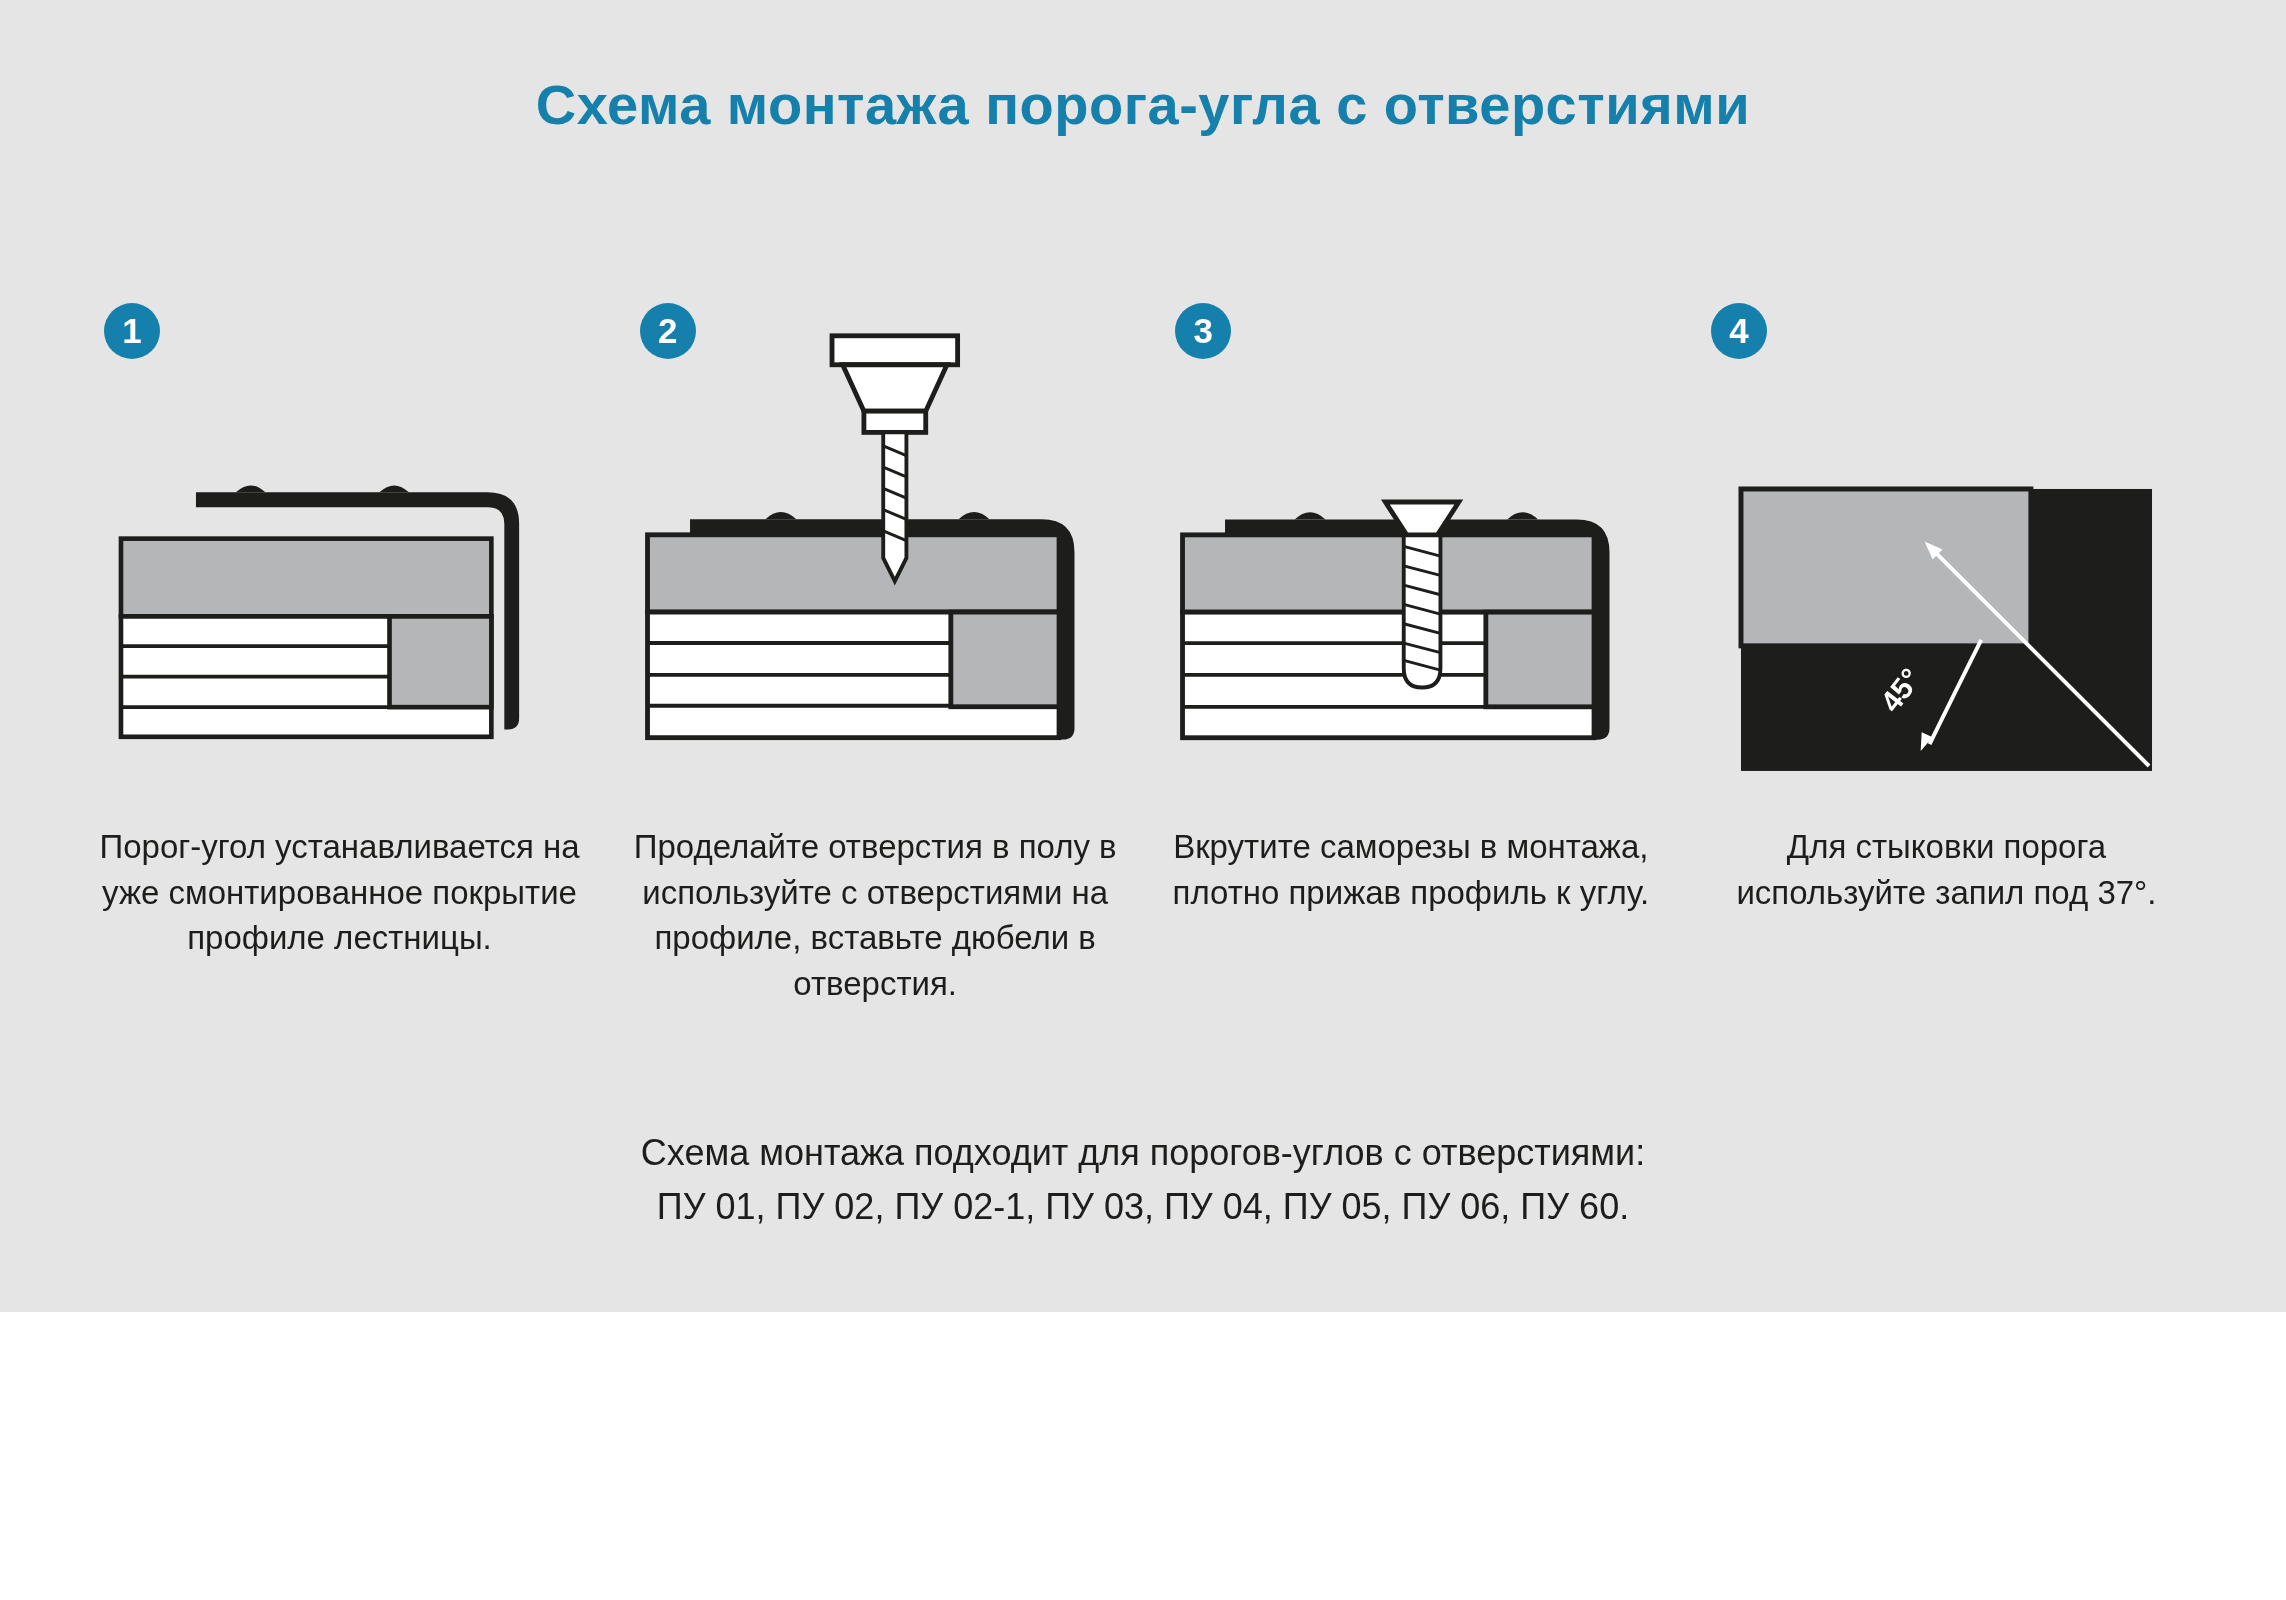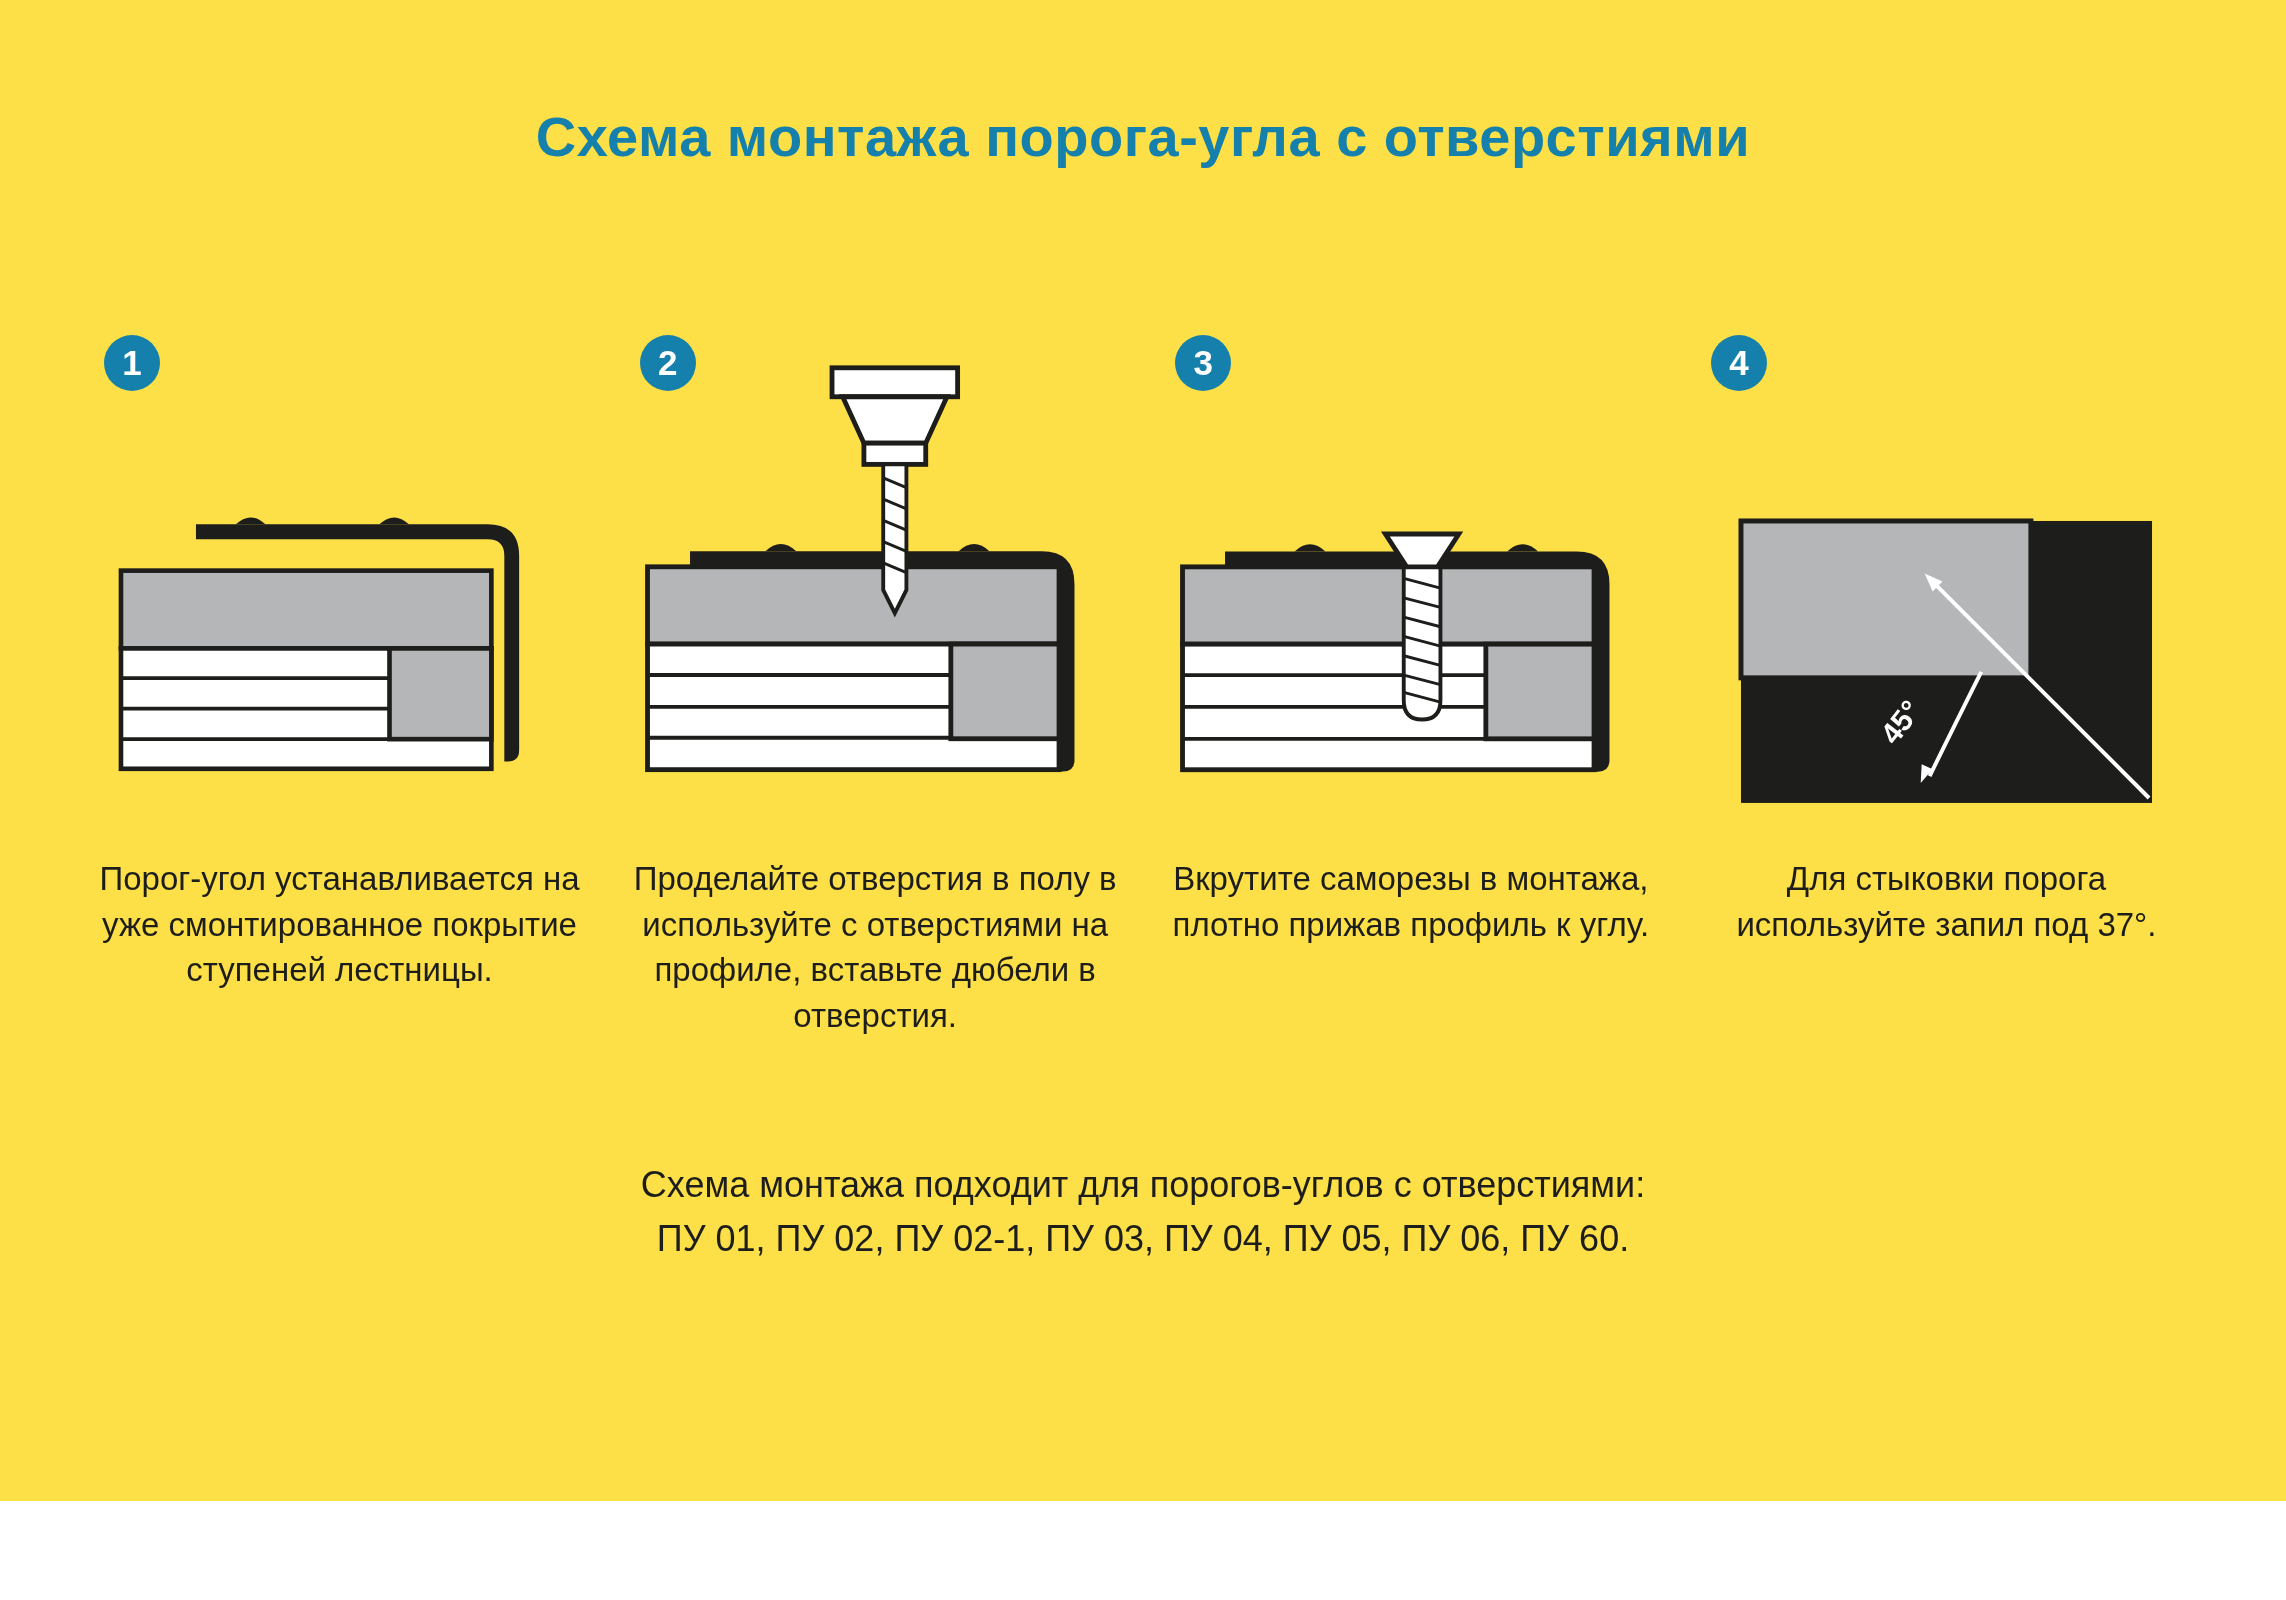--- a/index.html
+++ b/index.html
@@ -3,21 +3,21 @@
 <meta charset="utf-8">
 <style>
   :root{
     --accent:#1480ab;
     --gray:#b4b6b8;
     --ink:#1d1d1b;
   }
   *{margin:0;padding:0;box-sizing:border-box}
   html,body{background:#fff}
   body{font-family:"Liberation Sans",sans-serif;color:var(--ink)}
-  .page{width:2286px;height:1501px;background:#fde047;padding-top:104px;overflow:hidden;position:relative}
+  .page{width:2286px;height:1312px;background:#e5e5e5;padding-top:72px;overflow:hidden;position:relative}
   .title{text-align:center;color:var(--accent);font-size:56px;font-weight:bold;letter-spacing:0.5px}
   .steps{display:flex;justify-content:space-between;padding:0 75px;margin-top:154px}
   .step{position:relative;width:529px;display:flex;flex-direction:column;align-items:center}
   .badge{position:absolute;top:11.6px;left:29px;width:56px;height:56px;border-radius:50%;
          background:var(--accent);color:#fff;font-size:35px;font-weight:bold;
          display:flex;align-items:center;justify-content:center}
   .figure{height:483px;width:100%;display:flex;align-items:flex-end;justify-content:center}
   .caption{margin-top:50px;font-size:33px;line-height:1.38;text-align:center;max-width:504px}
   .footer{margin-top:120px;text-align:center;font-size:36px;line-height:1.5}
   
@@ -49,21 +49,21 @@
           <g>
             <rect class="f-gray s-ink" stroke-width="5" x="14" y="86" width="400" height="84"></rect>
             <rect class="f-white s-ink" stroke-width="5" x="14" y="170" width="400" height="130"></rect>
             <line class="s-ink" stroke-width="4" x1="14" y1="202" x2="414" y2="202"></line>
             <line class="s-ink" stroke-width="4" x1="14" y1="235" x2="414" y2="235"></line>
             <line class="s-ink" stroke-width="4" x1="14" y1="268" x2="414" y2="268"></line>
             <rect class="f-gray s-ink" stroke-width="5" x="304" y="170" width="110" height="98"></rect>
           </g>
         </svg>
       </div>
-      <p class="caption">Порог-угол устанавливается на уже смонтированное покрытие ступеней лестницы.</p>
+      <p class="caption">Порог-угол устанавливается на уже смонтированное покрытие профиле лестницы.</p>
     </section>
 
     <section class="step">
       <div class="badge">
         <span>2</span>
       </div>
       <div class="figure">
         <svg width="483" viewBox="0 0 500 460" role="img">
           <g>
             <path class="f-ink" d="M58,196 H422 Q456,196 456,230 V412 Q456,424 444,424 H440 V230 Q440,212 422,212 H58 Z"></path>

